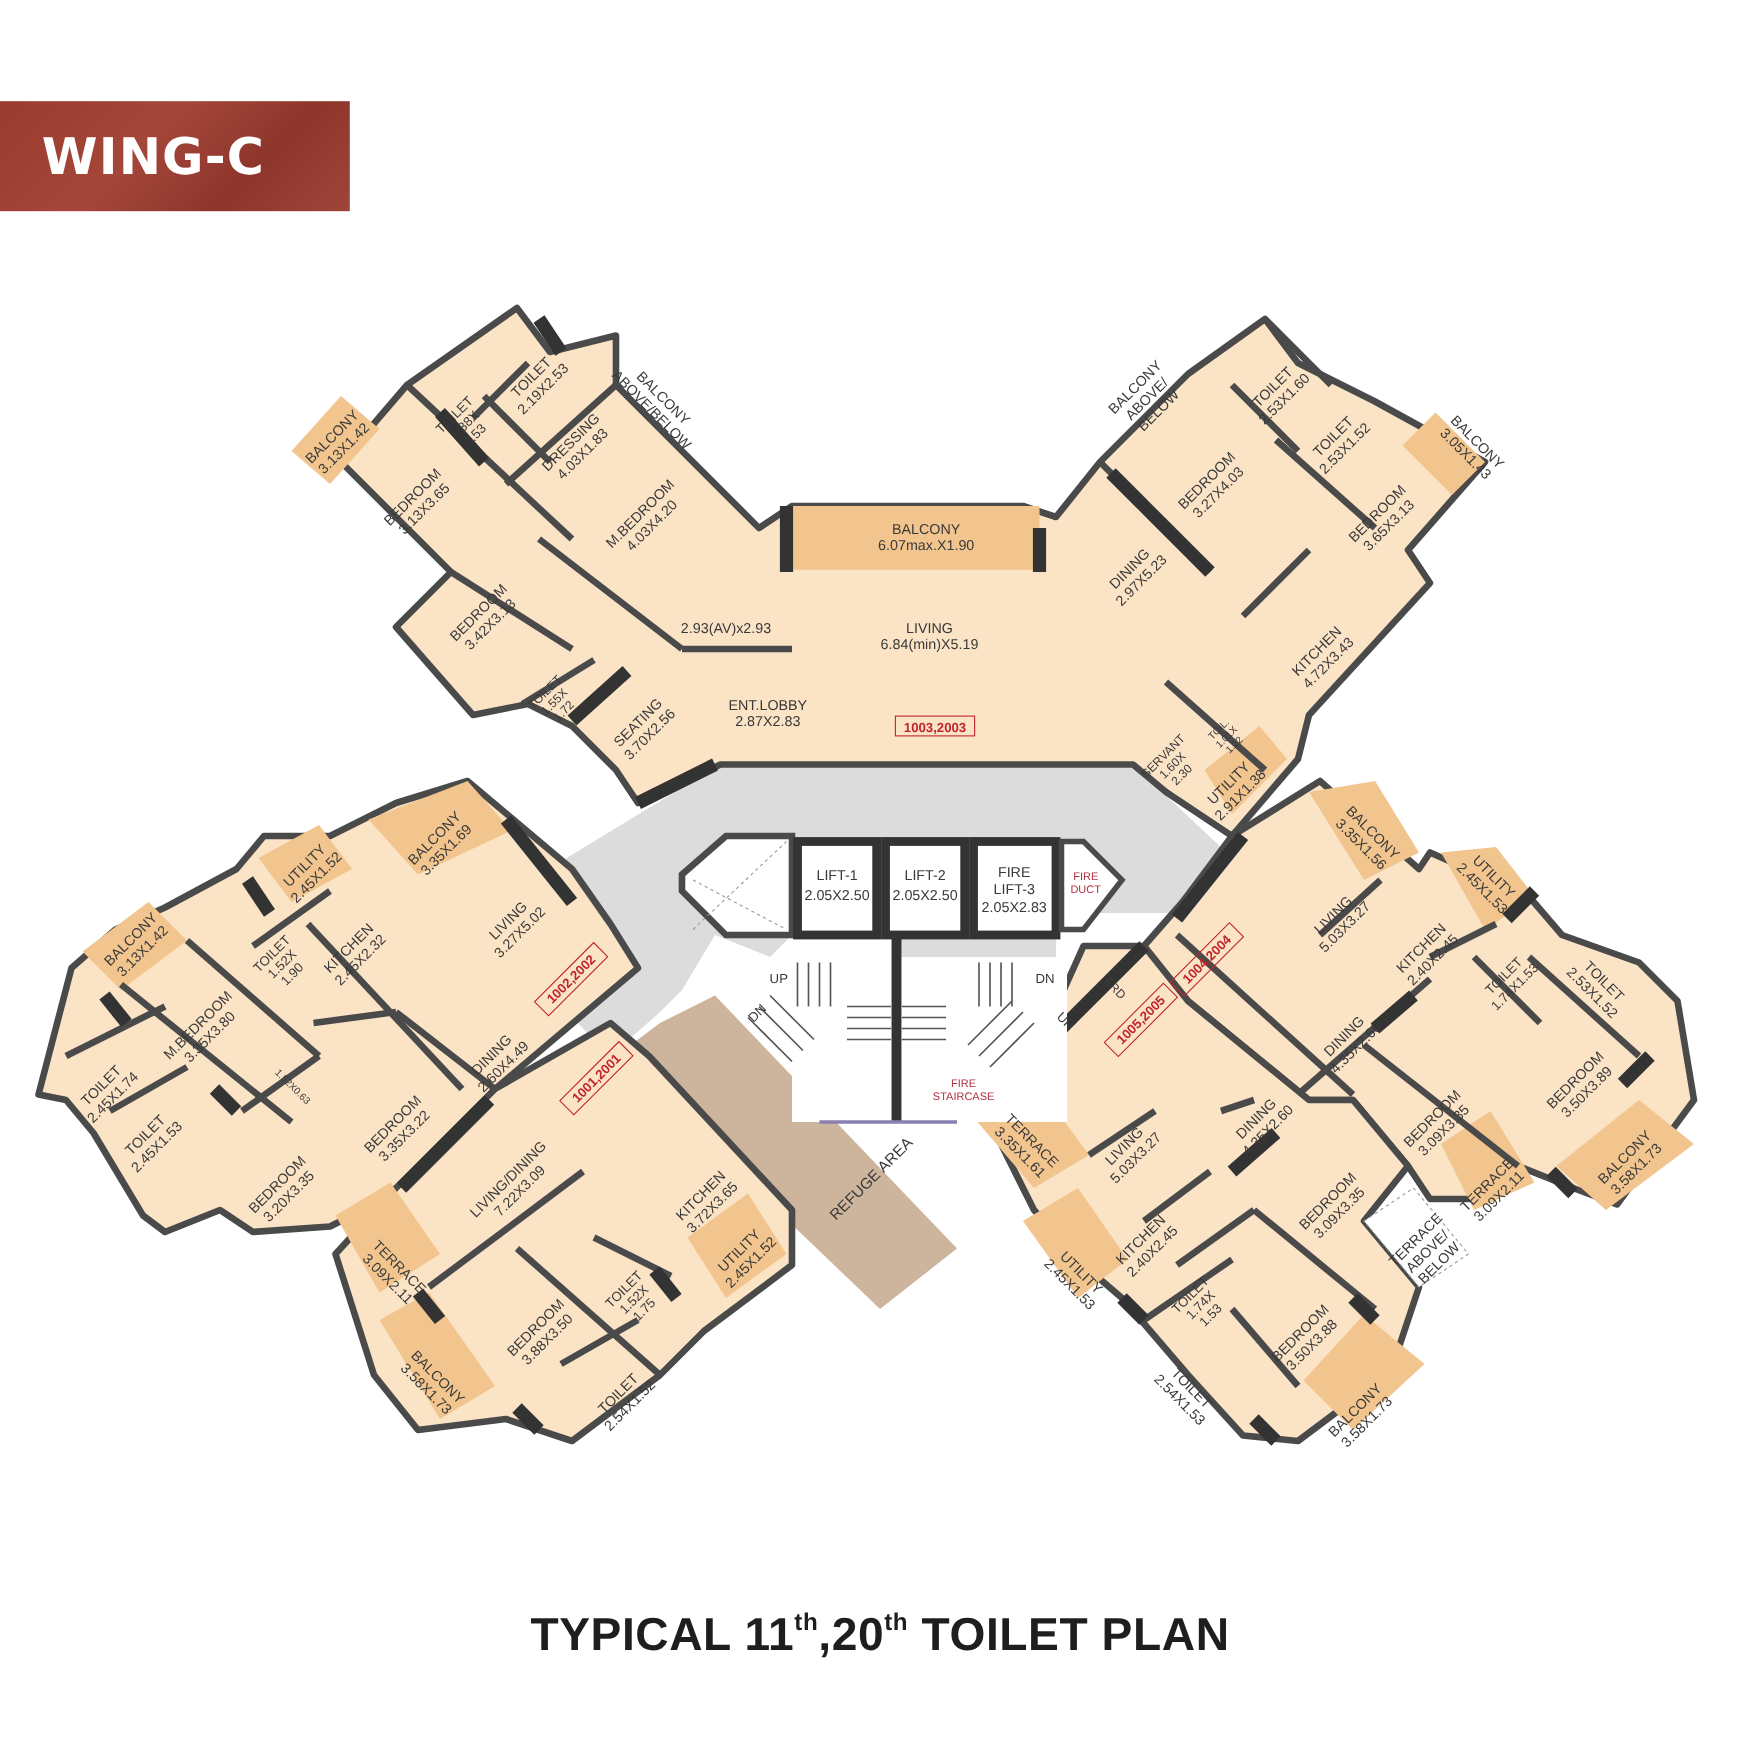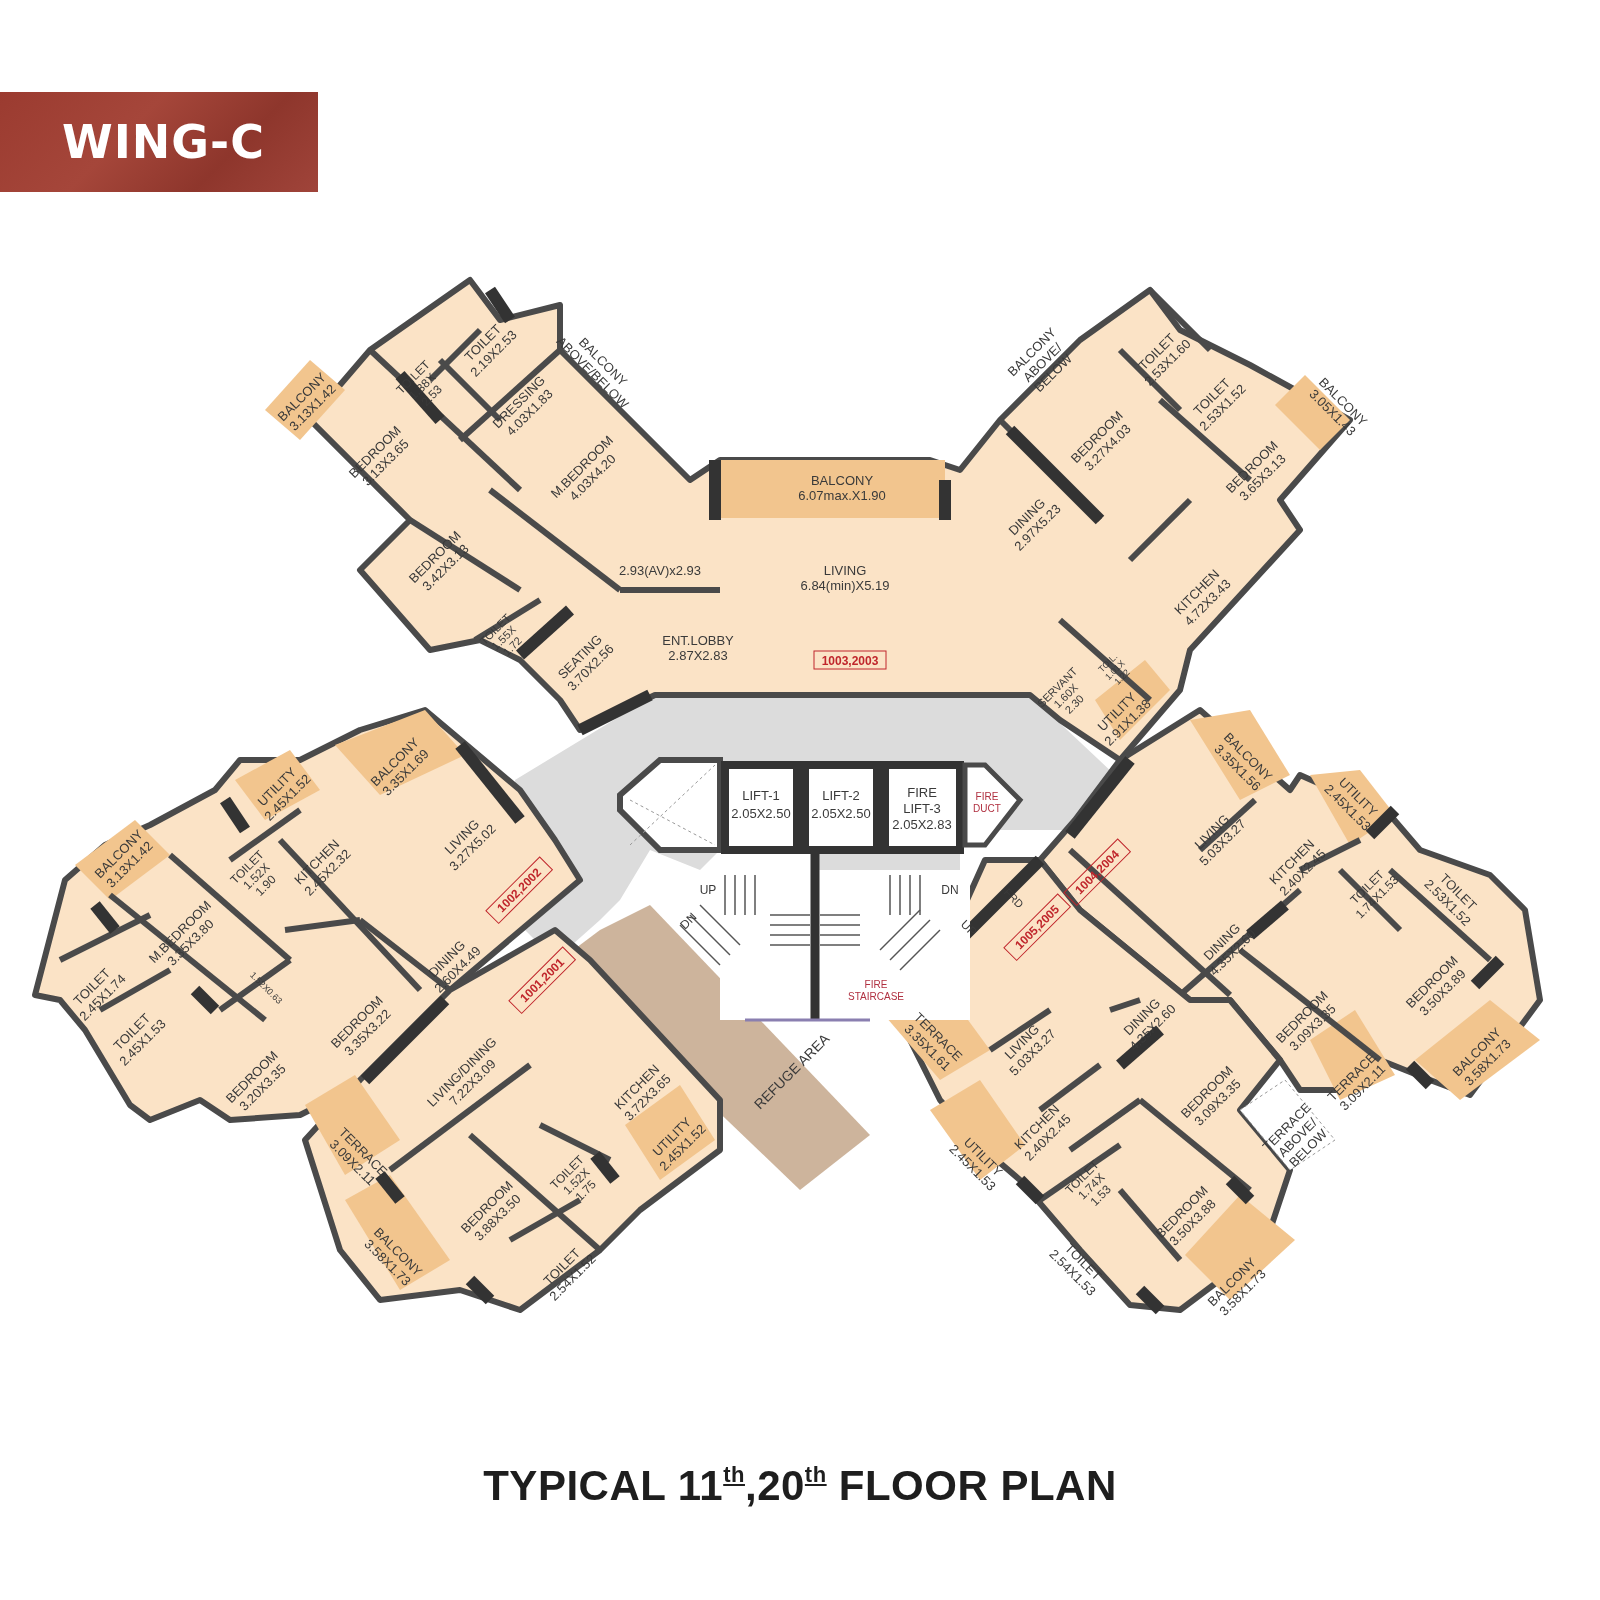--- a/index.html
+++ b/index.html
@@ -1,21 +1,21 @@
 <!DOCTYPE html>
 <html><head>
 <meta charset="utf-8">
 <style>
   html,body{margin:0;padding:0;background:#ffffff;}
   body{width:1600px;height:1600px;position:relative;overflow:hidden;font-family:"Liberation Sans",sans-serif;}
   .wing-badge{position:absolute;left:0;top:92px;width:318px;height:100px;background:linear-gradient(135deg,#9b3b30 0%,#a5463a 40%,#8e362c 70%,#a0443a 100%);display:flex;align-items:center;padding-left:38px;box-sizing:border-box;}
-  .wing-badge span{color:#fff;font-family:"DejaVu Sans",sans-serif;font-weight:bold;font-size:46px;letter-spacing:1px;margin-left:24px;}
+  .wing-badge span{color:#fff;font-family:"DejaVu Sans",sans-serif;font-weight:bold;font-size:46px;letter-spacing:1px;}
   .plan{position:absolute;left:0;top:0;width:1600px;height:1600px;}
   .footer-title{position:absolute;left:0;width:1600px;top:1462px;text-align:center;font-family:"Liberation Sans",sans-serif;font-weight:bold;font-size:42px;color:#1e1e1e;letter-spacing:0.5px;}
-  .footer-title sup{font-size:22px;vertical-align:18px;text-decoration:underline;}
+  .footer-title sup{font-size:22px;vertical-align:18px;}
   svg text{font-family:"Liberation Sans",sans-serif;fill:#3a3a3a;}
   .rl{font-size:13px;}
   .unit{font-size:12px;font-weight:bold;fill:#c0262c;}
   .red{fill:#b03040;}
 </style>
 </head>
 <body>
 
 <div class="wing-badge">
   <span>WING-C</span>
@@ -510,14 +510,14 @@
         <text y="15" text-anchor="middle" class="rl">2.54X1.53</text>
       </g>
     <g transform="translate(1235,1285) rotate(-45)">
         <text text-anchor="middle" class="rl">BALCONY</text>
         <text y="15" text-anchor="middle" class="rl">3.58X1.73</text>
       </g>
   </g>
 </svg>
 
 <div class="footer-title">
-  <span>TYPICAL 11</span><sup>th</sup><span>,20</span><sup>th</sup><span> FLOOR PLAN</span>
+  <span>TYPICAL 11</span><sup>th</sup><span>,20</span><sup>th</sup><span> TOILET PLAN</span>
 </div>
 
 </body></html>

